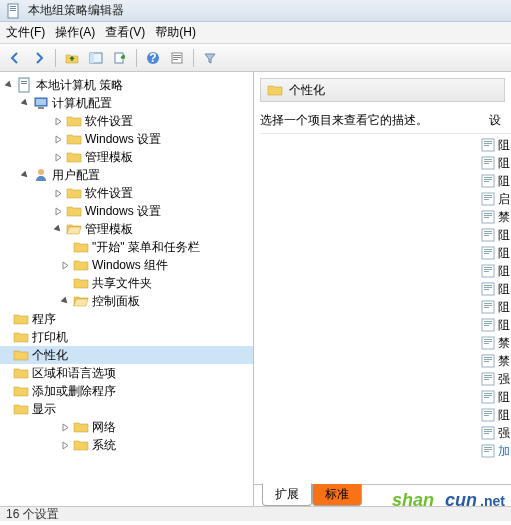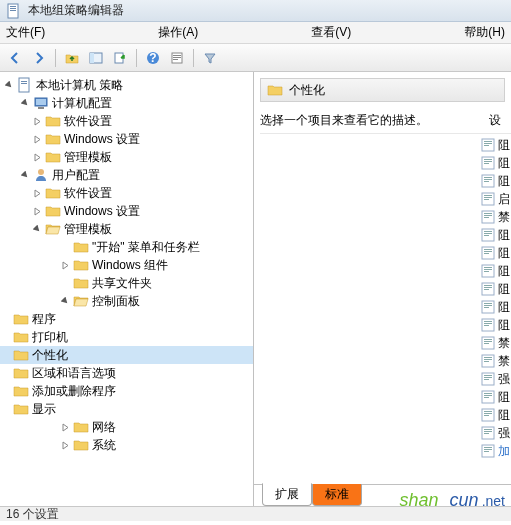--- a/index.html
+++ b/index.html
@@ -4,21 +4,21 @@
 <style>
 * { box-sizing: border-box; margin: 0; padding: 0; font-family: "Microsoft YaHei", "SimSun", Tahoma, sans-serif; font-size: 12px; }
 body { width: 511px; height: 525px; background: #fff; overflow: hidden; position: relative; }
 
 
 .titlebar { height: 22px; background: linear-gradient(to bottom, #eaf0f6, #d8e2ec); display: flex; align-items: center; padding: 0 6px; border-bottom: 1px solid #b9c8d8; }
 .titlebar .app-icon { width: 16px; height: 16px; margin-right: 6px; }
 .titlebar .title { color: #1a1a1a; font-size: 12px; }
 
 
-.menubar { height: 22px; background: #f4f4f4; display: flex; align-items: center; padding: 0 6px; gap: 10px; border-bottom: 1px solid #d8d8d8; justify-content: space-between; }
+.menubar { height: 22px; background: #f4f4f4; display: flex; align-items: center; padding: 0 6px; gap: 10px; border-bottom: 1px solid #d8d8d8; }
 .menubar span { cursor: default; }
 
 
 .toolbar { height: 28px; background: linear-gradient(to bottom, #fcfcfc, #eaeaea); display: flex; align-items: center; padding: 0 4px; gap: 2px; border-bottom: 1px solid #c8c8c8; }
 .tool-sep { width: 1px; height: 18px; background: #c0c0c0; margin: 0 3px; }
 .tool-btn { width: 22px; height: 22px; display: flex; align-items: center; justify-content: center; border-radius: 2px; }
 
 
 .main { display: flex; height: 434px; }
 .tree-pane { width: 254px; border-right: 1px solid #c0c0c0; overflow: hidden; background: #fff; padding-top: 4px; }
@@ -28,21 +28,21 @@
 .tree-row { display: flex; align-items: center; height: 18px; cursor: default; white-space: nowrap; }
 .tree-row.selected { background: #cde4f7; }
 .toggle { width: 11px; height: 11px; margin-right: 2px; display: inline-flex; align-items: center; justify-content: center; }
 .toggle svg { display: block; }
 .tree-icon { width: 16px; height: 16px; margin-right: 3px; flex-shrink: 0; }
 .tree-label { font-size: 12px; color: #000; }
 
 
 .ind1 { padding-left: 4px; }
 .ind2 { padding-left: 20px; }
-.ind3 { padding-left: 32px; }
+.ind3 { padding-left: 53px; }
 .ind4 { padding-left: 60px; }
 .ind5 { }
 
 
 .rp-header { height: 24px; background: linear-gradient(to bottom, #f6f6f6, #e8e8e8); border-bottom: 1px solid #d0d0d0; display: flex; align-items: center; padding: 0 6px; margin: 6px 6px 0 6px; border: 1px solid #d0d0d0; }
 .rp-header .folder-icon { width: 16px; height: 16px; margin-right: 6px; }
 .rp-body { flex: 1; padding: 4px 0 0 6px; position: relative; overflow: hidden; }
 .rp-row { display:flex; border-bottom:1px solid #e8e8e8; }
 .rp-desc-head { font-size: 12px; padding: 6px 4px 4px 0; color:#000; flex:1; }
 .rp-set-head { font-size:12px; padding:6px 4px 4px 8px; color:#000; width:30px; }
@@ -56,21 +56,21 @@
 
 .rp-tabs { height: 22px; display: flex; align-items: center; padding-left: 8px; gap: 0; position:relative; }
 .rp-tabs::before { content:""; position:absolute; top:0; left:0; right:0; border-top:1px solid #c0c0c0; }
 .tab { padding: 2px 12px; border: 1px solid #a8a8a8; border-top: none; border-radius: 0 0 4px 4px; background: #f97316; font-size: 12px; position:relative; }
 .tab.active { background: #fff; border-top:1px solid #fff; margin-top:-1px; }
 
 
 .statusbar { height: 15px; background: #f0f0f0; border-top: 1px solid #c8c8c8; display: flex; align-items: center; padding: 0 6px; font-size: 12px; color: #333; }
 
 
-.watermark { position: absolute; bottom: 14px; right: 6px; display:flex; align-items:baseline; font-weight:normal; }
+.watermark { position: absolute; bottom: 14px; right: 6px; display:flex; align-items:baseline; font-weight:bold; }
 .watermark .g { color:#6fbf2f; font-size:18px; font-style:italic; }
 .watermark .b { color:#2a5aa8; font-size:18px; font-style:italic;padding-left:11px; }
 .watermark .sm { color:#2a5aa8; font-size:14px; margin-left:3px; }
 
 
 .folder-closed { fill:#f4cf63; stroke:#c89b2a; stroke-width:0.5; }
 .folder-open { fill:#f4cf63; stroke:#c89b2a; stroke-width:0.5; }
 </style>
 </head>
 <body>

